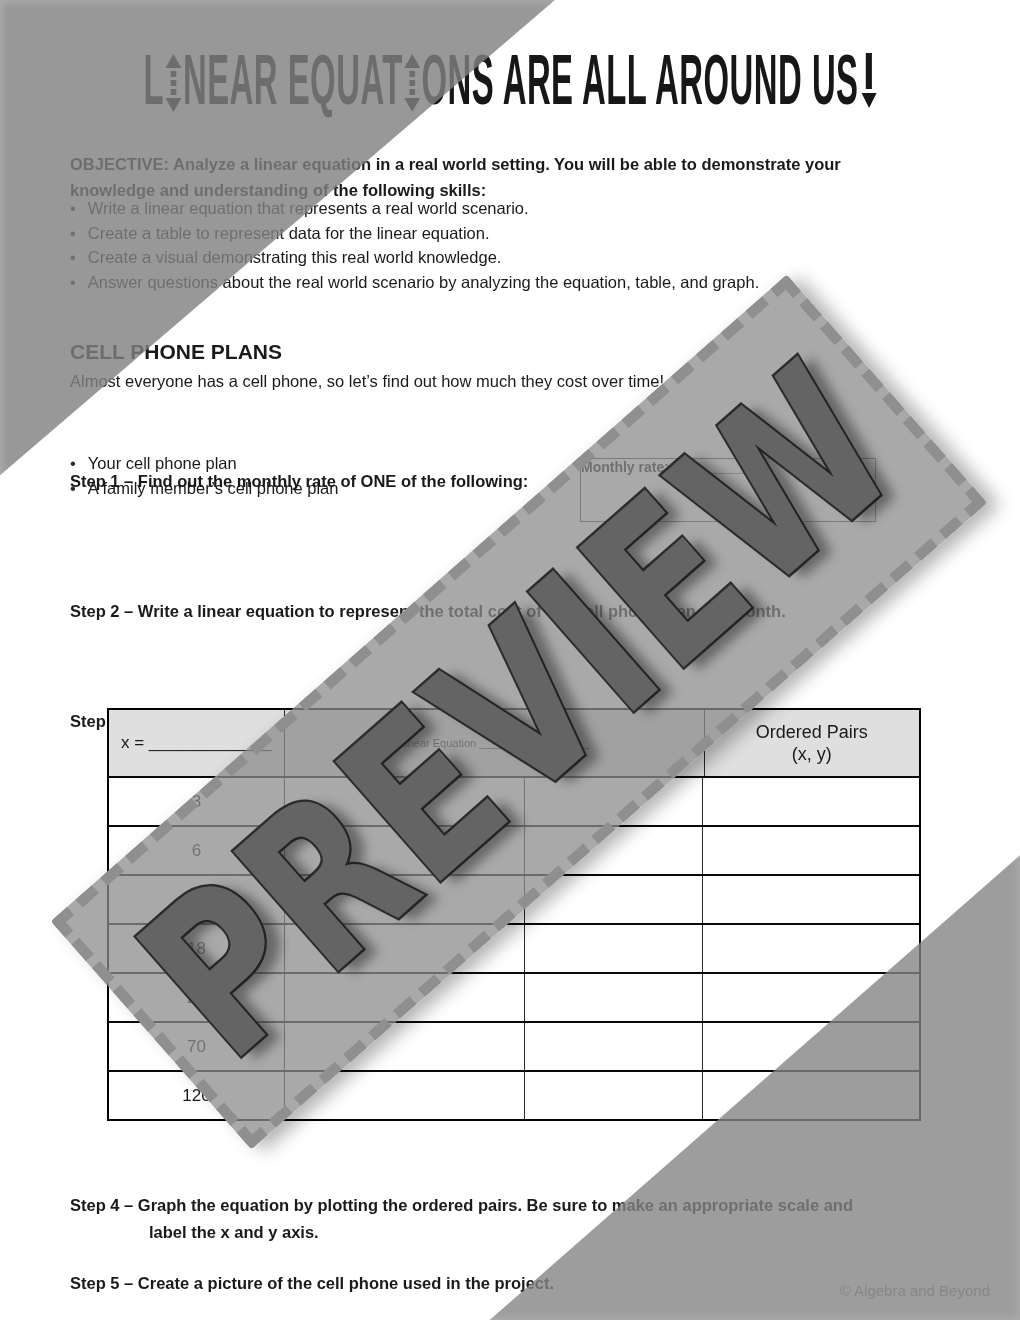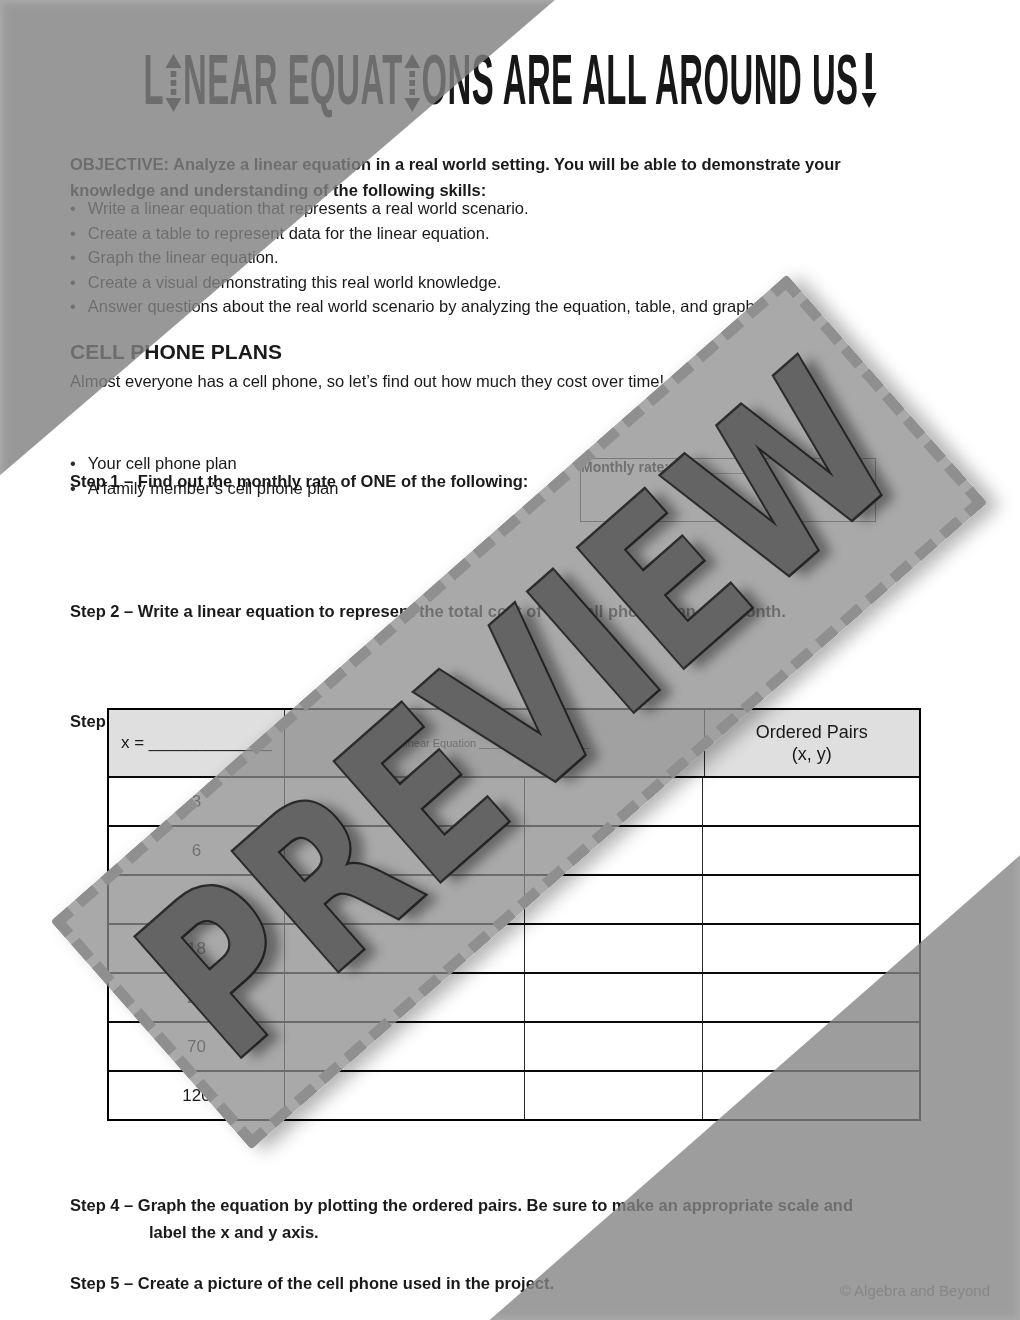--- a/index.html
+++ b/index.html
@@ -121,21 +121,20 @@
   </div>
 
   <div class="objective">
     <div>OBJECTIVE: Analyze a linear equation in a real world setting. You will be able to demonstrate your</div>
     <div>knowledge and understanding of the following skills:</div>
   </div>
 
   <ul class="blist obj-bullets">
     <li><span>Write a linear equation that represents a real world scenario.</span></li>
     <li><span>Create a table to represent data for the linear equation.</span></li>
-    <li><span>Graph the linear equation.</span></li>
     <li><span>Create a visual demonstrating this real world knowledge.</span></li>
     <li><span>Answer questions about the real world scenario by analyzing the equation, table, and graph.</span></li>
   </ul>
 
   <div class="heading">CELL PHONE PLANS</div>
   <div class="intro">Almost everyone has a cell phone, so let’s find out how much they cost over time!</div>
 
   <div class="step step1">Step 1 – Find out the monthly rate of ONE of the following:</div>
   <ul class="blist s1-bullets">
     <li><span>Your cell phone plan</span></li>

